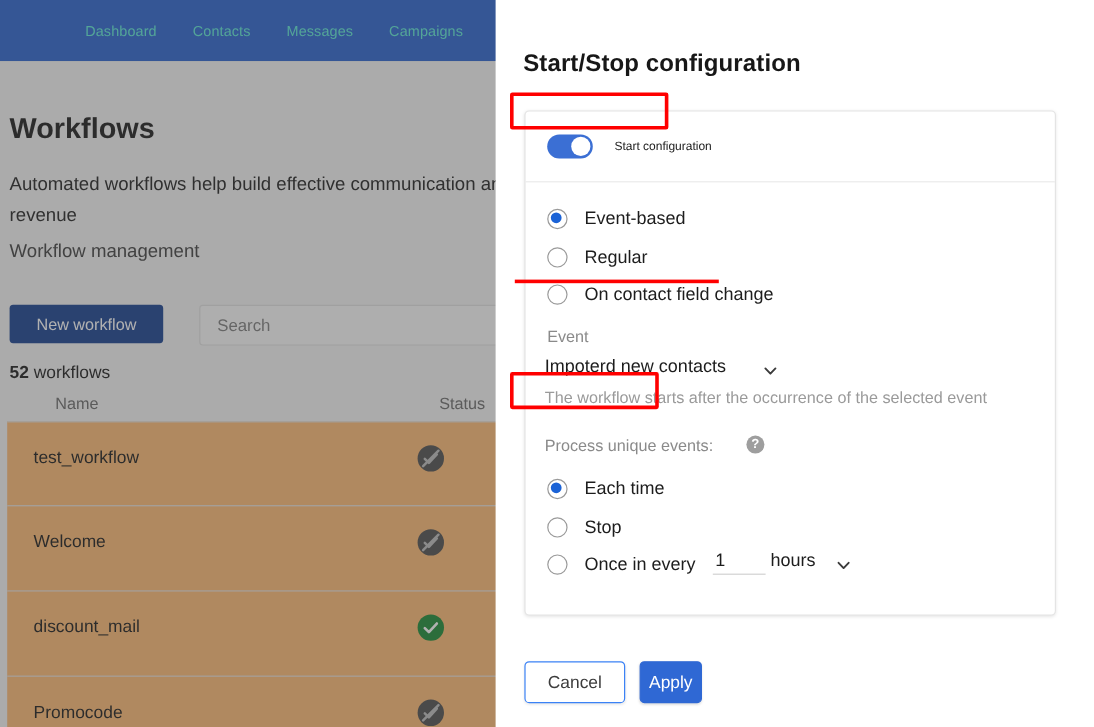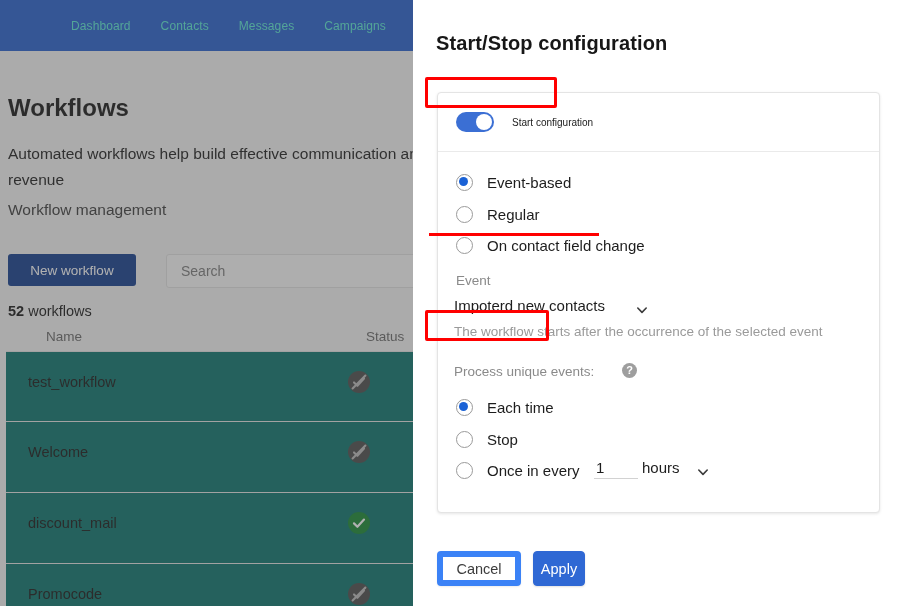--- a/index.html
+++ b/index.html
@@ -75,21 +75,21 @@
   }
   .bg-th { position: absolute; font-size: 13.5px; color: #6b6b6b; }
   .bg-th.name { left: 28px; }
   .bg-th.status { left: 348px; }
 
   .bg-rows { position: absolute; left: 6px; top: 300px; width: 600px; }
   .bg-row {
     position: relative;
     height: 71px;
     border-bottom: 1px solid #e6e6e6;
-    background: #0f766e;
+    background: #fdba74;
   }
   .bg-row:first-child { border-top: 1px solid #e6e6e6; }
   .bg-row .rowname {
     position: absolute; left: 22px; top: 22px;
     font-size: 14.5px; color: #1a1a1a;
   }
   .bg-row .rowstatus { position: absolute; left: 342px; top: 19px; }
 
   .status-icon { width: 22px; height: 22px; border-radius: 50%; position: relative; display: block; }
   .status-icon.off { background: #4f4f4f; }
@@ -104,21 +104,21 @@
   }
 
   
   #panel {
     position: absolute; right: 0; top: 0;
     width: 499px; height: 606px;
     background: #ffffff;
   }
 
   #panel-title {
-    position: absolute; left: 23px; top: 32px;
+    position: absolute; left: 23px; top: 42px;
     font-size: 20px; font-weight: bold; color: #171717;
     letter-spacing: .1px;
   }
 
   #card {
     position: absolute; left: 24px; top: 92px;
     width: 443px; height: 421px;
     background: #ffffff;
     border: 1px solid #e4e4e4;
     border-radius: 4px;
@@ -228,21 +228,21 @@
   
   #footer { position: absolute; left: 24px; top: 551px; display: flex; gap: 12px; }
   .btn {
     height: 35px; border-radius: 4px;
     display: flex; align-items: center; justify-content: center;
     font-size: 14.5px;
     cursor: default;
   }
   .btn.secondary {
     width: 84px; background: #ffffff; color: #3c3c3c;
-    border: 6px solid #3b82f6;
+    border: 1px solid #3b82f6;
     box-shadow: 0 1px 2px rgba(0,0,0,0.08);
   }
   .btn.primary {
     width: 52px; background: #2f68d4; color: #ffffff;
     border: 1px solid #2f68d4;
     box-shadow: 0 1px 2px rgba(0,0,0,0.12);
   }
 </style>
 </head>
 <body>

